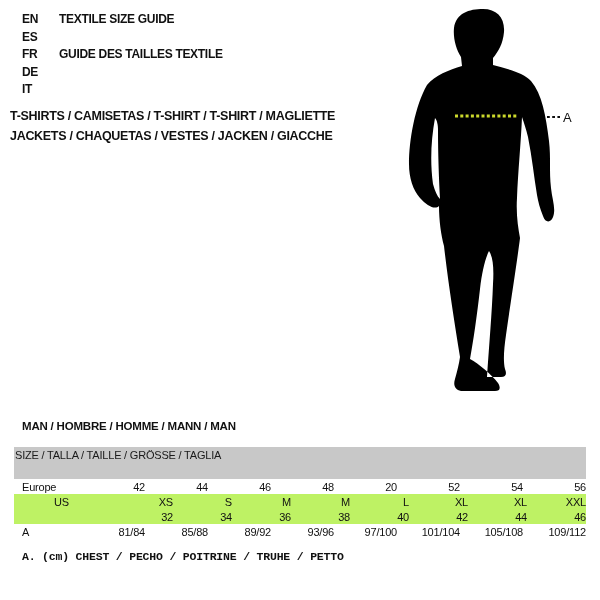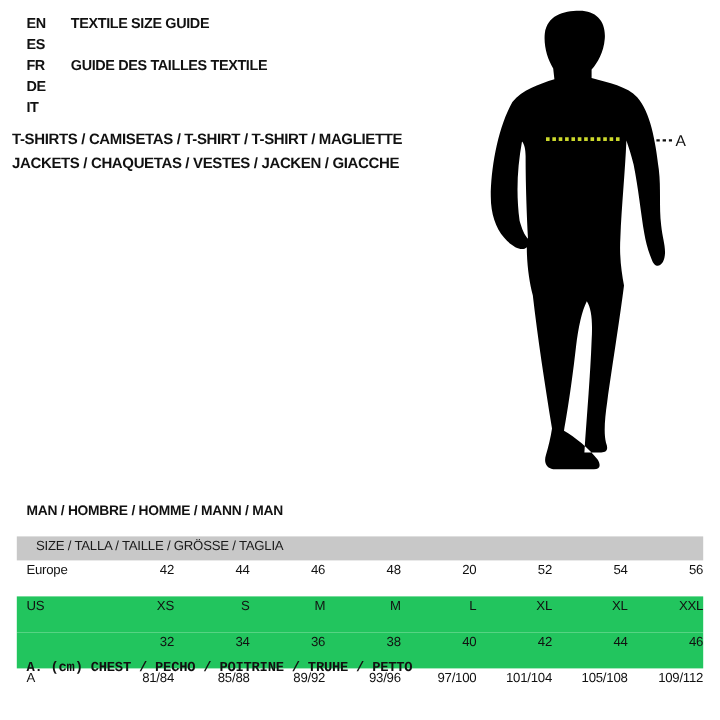--- a/index.html
+++ b/index.html
@@ -33,25 +33,25 @@
 
   
   .section-title {
     position: absolute; top: 420px; left: 22px;
     font-weight: bold; font-size: 11.5px; letter-spacing: -0.2px;
   }
 
   
   .size-table { position: absolute; top: 447px; left: 14px; width: 572px; font-size: 11px; }
   .t-header {
-    background: #c8c8c8; height: 20px; line-height: 16px;
-    padding-left: 16px; color: #1a1a1a; letter-spacing: -0.2px;
+    background: #c8c8c8; height: 32px; line-height: 16px;
+    padding-left: 1px; color: #1a1a1a; letter-spacing: -0.2px;
   }
-  .t-row { display: flex; height: 30px; line-height: 17px; }
-  .t-row.alt { background: #22c55e; }
+  .t-row { display: flex; height: 15px; line-height: 17px; }
+  .t-row.alt { background: #bef264; padding-left: 32px; }
   .t-label { width: 68px; padding-left: 8px; letter-spacing: -0.2px; }
   .t-cell { flex: 1; text-align: right; letter-spacing: -0.2px; }
 
   
   .footnote {
     position: absolute; top: 550px; left: 22px;
     font-weight: bold; font-size: 11.5px; letter-spacing: -0.2px; font-family: Liberation Mono, monospace;
   }
 </style>
 </head>

